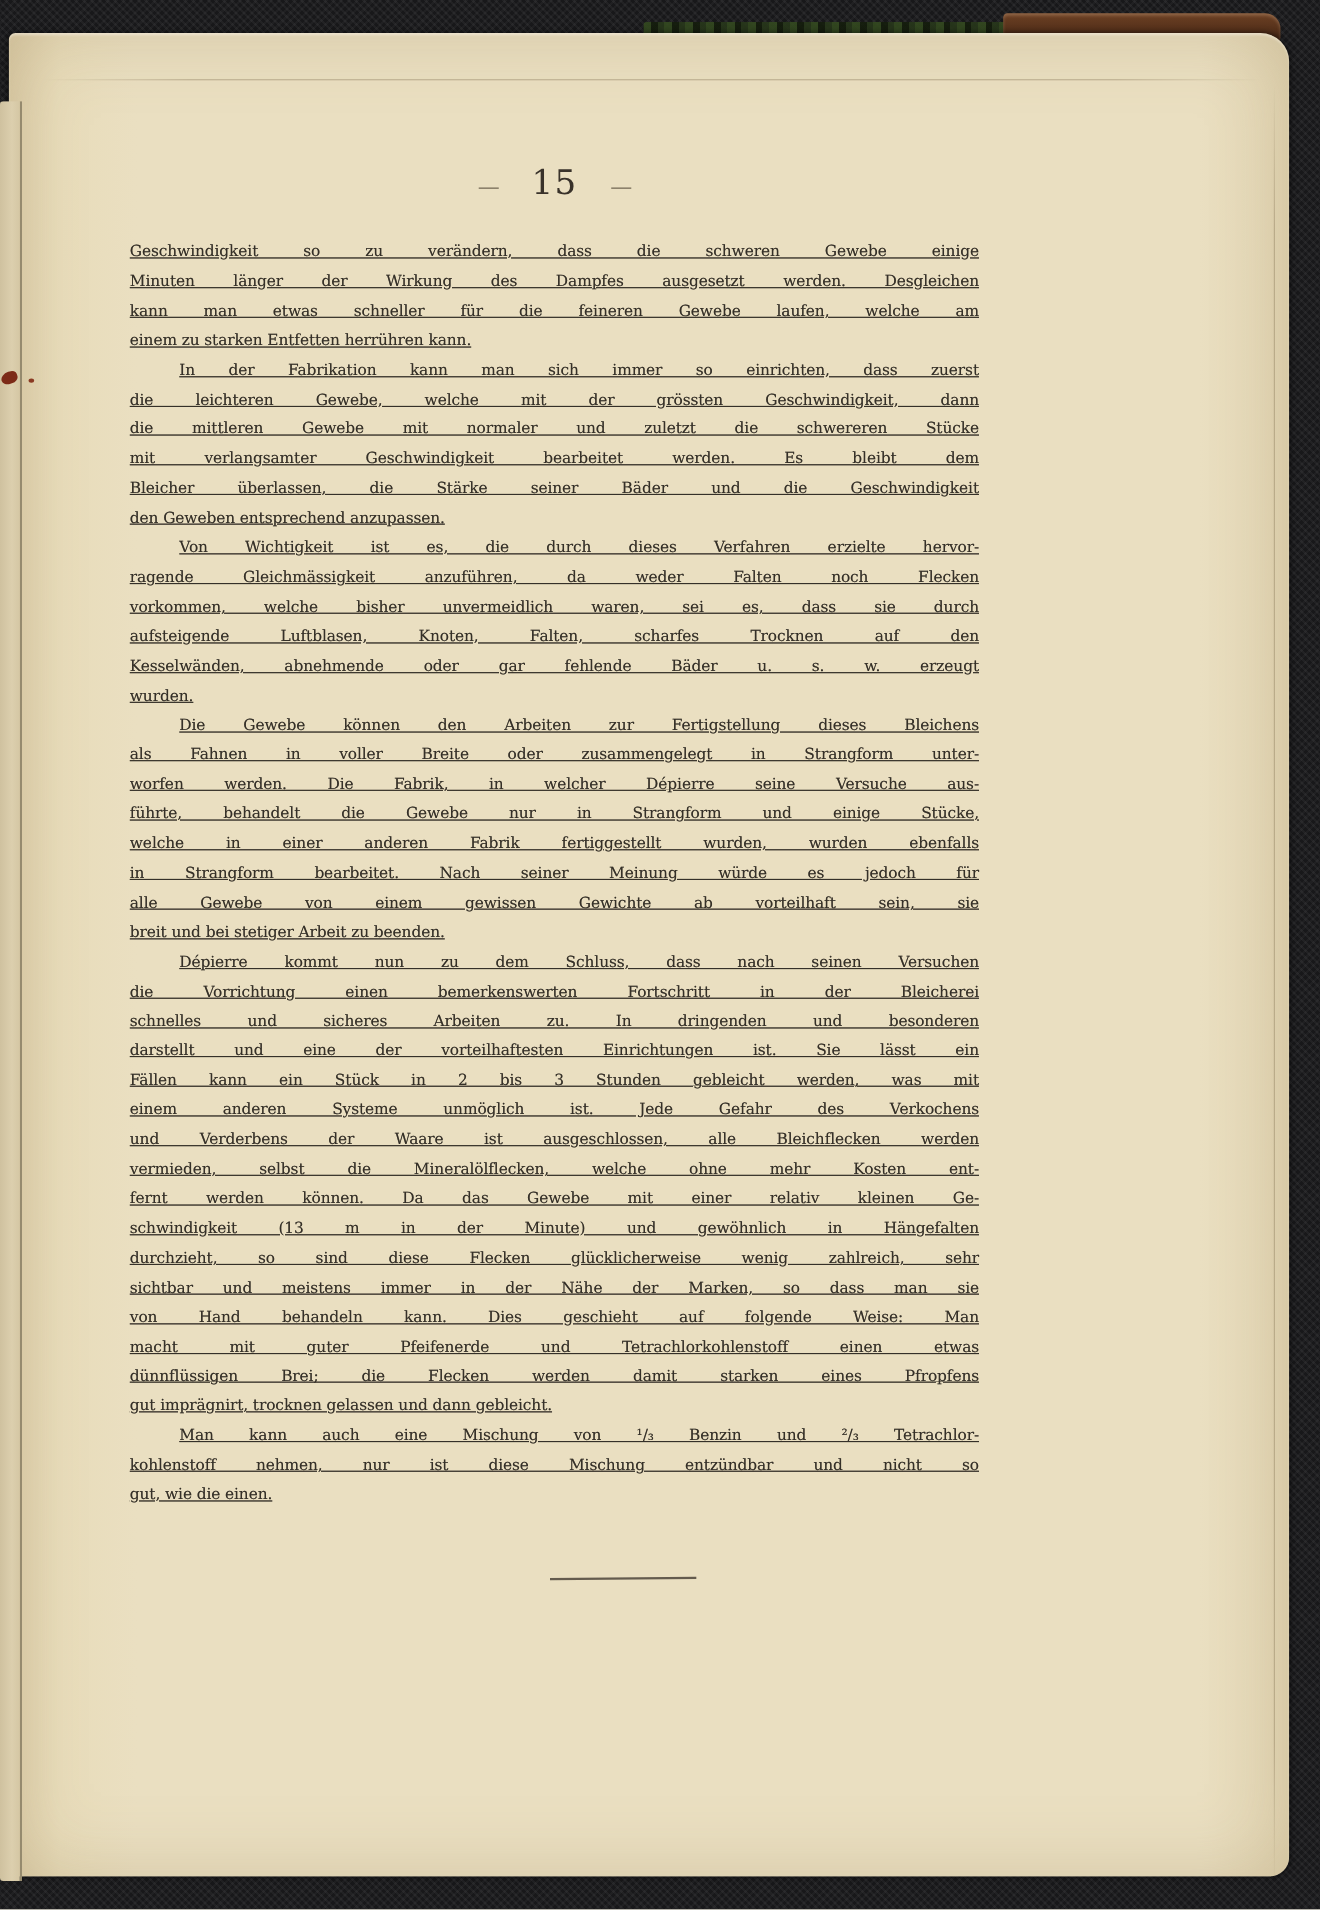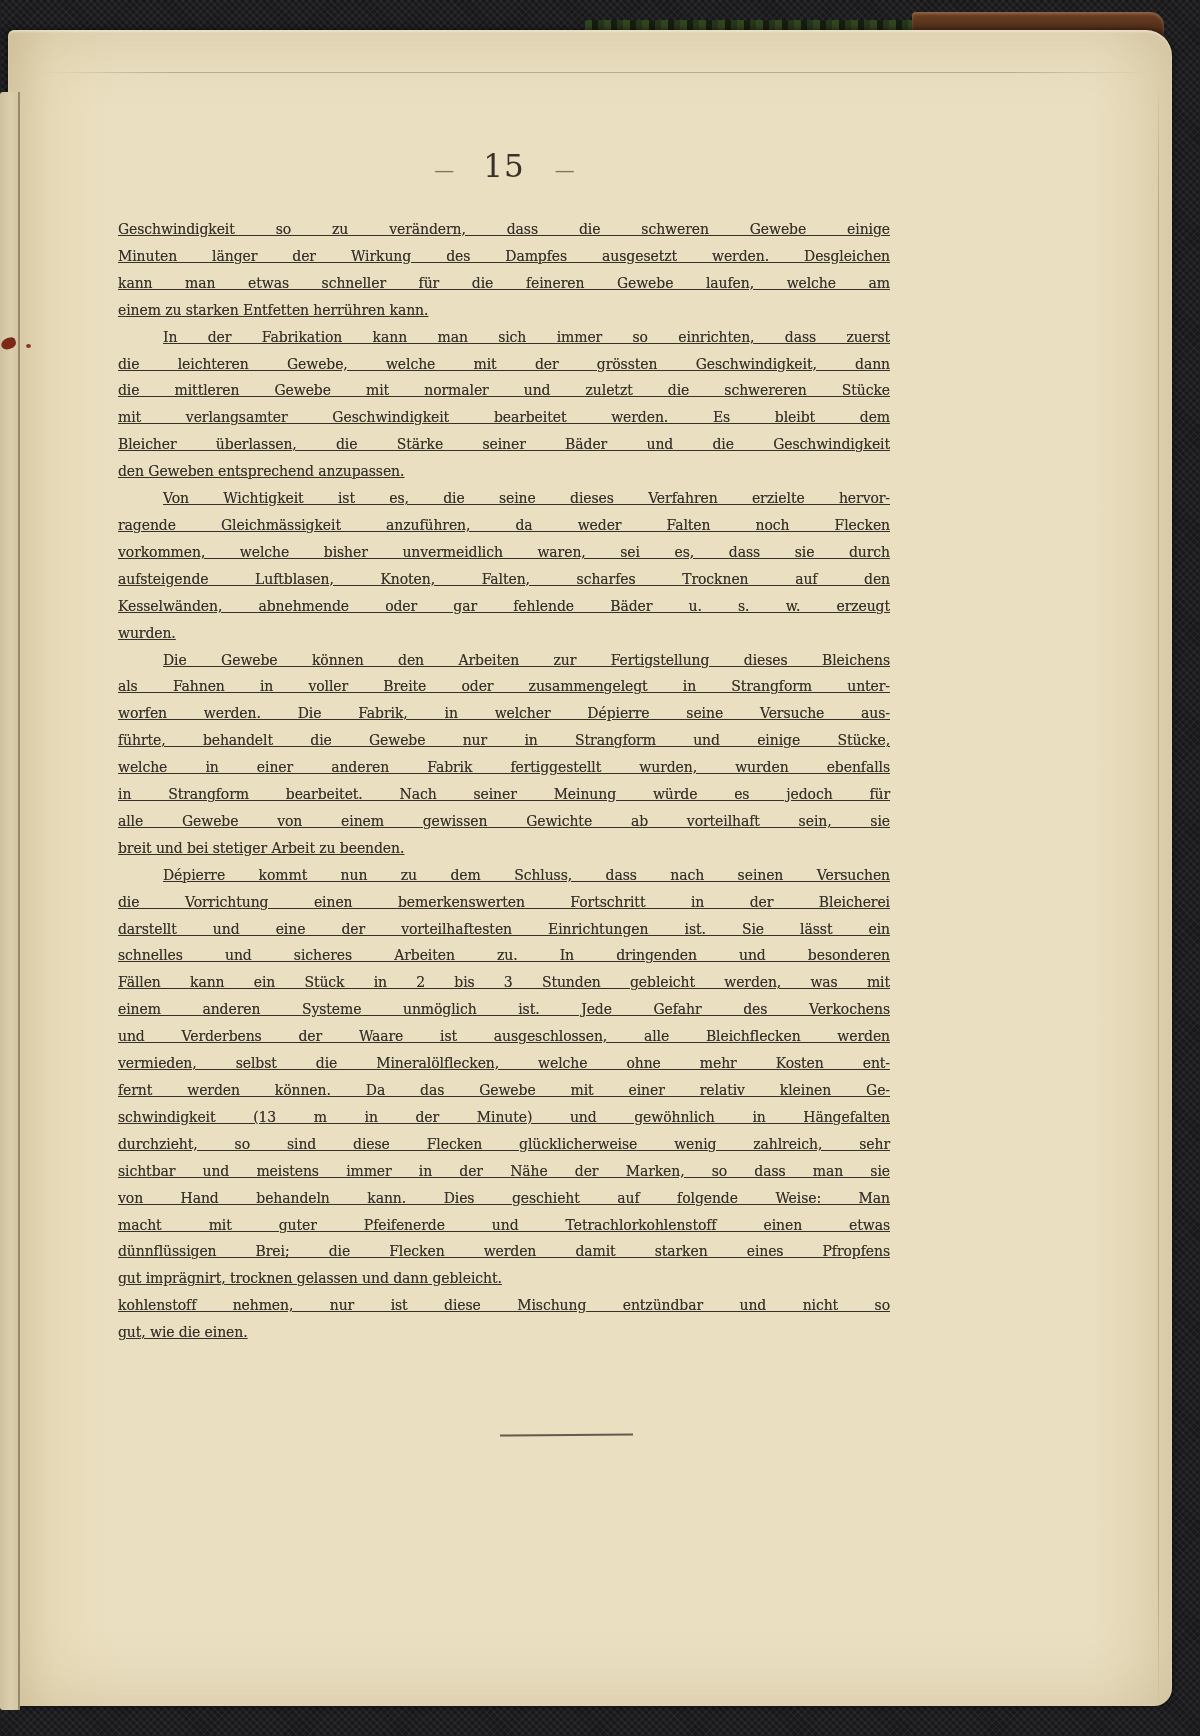--- a/index.html
+++ b/index.html
@@ -129,49 +129,50 @@
       <div class="line">Geschwindigkeit so zu verändern, dass die schweren Gewebe einige</div>
       <div class="line">Minuten länger der Wirkung des Dampfes ausgesetzt werden. Desgleichen</div>
       <div class="line">kann man etwas schneller für die feineren Gewebe laufen, welche am</div>
       <div class="line para-end">einem zu starken Entfetten herrühren kann.</div>
       <div class="line indent">In der Fabrikation kann man sich immer so einrichten, dass zuerst</div>
       <div class="line">die leichteren Gewebe, welche mit der grössten Geschwindigkeit, dann</div>
       <div class="line">die mittleren Gewebe mit normaler und zuletzt die schwereren Stücke</div>
       <div class="line">mit verlangsamter Geschwindigkeit bearbeitet werden. Es bleibt dem</div>
       <div class="line">Bleicher überlassen, die Stärke seiner Bäder und die Geschwindigkeit</div>
       <div class="line para-end">den Geweben entsprechend anzupassen.</div>
-      <div class="line indent">Von Wichtigkeit ist es, die seine dieses Verfahren erzielte hervor-</div>
+      <div class="line indent">Von Wichtigkeit ist es, die durch dieses Verfahren erzielte hervor-</div>
       <div class="line">ragende Gleichmässigkeit anzuführen, da weder Falten noch Flecken</div>
       <div class="line">vorkommen, welche bisher unvermeidlich waren, sei es, dass sie durch</div>
       <div class="line">aufsteigende Luftblasen, Knoten, Falten, scharfes Trocknen auf den</div>
       <div class="line">Kesselwänden, abnehmende oder gar fehlende Bäder u. s. w. erzeugt</div>
       <div class="line para-end">wurden.</div>
       <div class="line indent">Die Gewebe können den Arbeiten zur Fertigstellung dieses Bleichens</div>
       <div class="line">als Fahnen in voller Breite oder zusammengelegt in Strangform unter-</div>
       <div class="line">worfen werden. Die Fabrik, in welcher Dépierre seine Versuche aus-</div>
       <div class="line">führte, behandelt die Gewebe nur in Strangform und einige Stücke,</div>
       <div class="line">welche in einer anderen Fabrik fertiggestellt wurden, wurden ebenfalls</div>
       <div class="line">in Strangform bearbeitet. Nach seiner Meinung würde es jedoch für</div>
       <div class="line">alle Gewebe von einem gewissen Gewichte ab vorteilhaft sein, sie</div>
       <div class="line para-end">breit und bei stetiger Arbeit zu beenden.</div>
       <div class="line indent">Dépierre kommt nun zu dem Schluss, dass nach seinen Versuchen</div>
       <div class="line">die Vorrichtung einen bemerkenswerten Fortschritt in der Bleicherei</div>
+      <div class="line">schnelles und sicheres Arbeiten zu. In dringenden und besonderen</div>
       <div class="line">darstellt und eine der vorteilhaftesten Einrichtungen ist. Sie lässt ein</div>
-      <div class="line">schnelles und sicheres Arbeiten zu. In dringenden und besonderen</div>
       <div class="line">Fällen kann ein Stück in 2 bis 3 Stunden gebleicht werden, was mit</div>
       <div class="line">einem anderen Systeme unmöglich ist. Jede Gefahr des Verkochens</div>
       <div class="line">und Verderbens der Waare ist ausgeschlossen, alle Bleichflecken werden</div>
       <div class="line">vermieden, selbst die Mineralölflecken, welche ohne mehr Kosten ent-</div>
       <div class="line">fernt werden können. Da das Gewebe mit einer relativ kleinen Ge-</div>
       <div class="line">schwindigkeit (13 m in der Minute) und gewöhnlich in Hängefalten</div>
       <div class="line">durchzieht, so sind diese Flecken glücklicherweise wenig zahlreich, sehr</div>
       <div class="line">sichtbar und meistens immer in der Nähe der Marken, so dass man sie</div>
       <div class="line">von Hand behandeln kann. Dies geschieht auf folgende Weise: Man</div>
       <div class="line">macht mit guter Pfeifenerde und Tetrachlorkohlenstoff einen etwas</div>
       <div class="line">dünnflüssigen Brei; die Flecken werden damit starken eines Pfropfens</div>
       <div class="line para-end">gut imprägnirt, trocknen gelassen und dann gebleicht.</div>
+      <div class="line indent">Man kann auch eine Mischung von ¹/₃ Benzin und ²/₃ Tetrachlor-</div>
       <div class="line">kohlenstoff nehmen, nur ist diese Mischung entzündbar und nicht so</div>
       <div class="line para-end">gut, wie die einen.</div>
     </div>
 
   <div class="end-rule"></div>
 
 </div>
 
 </body></html>

